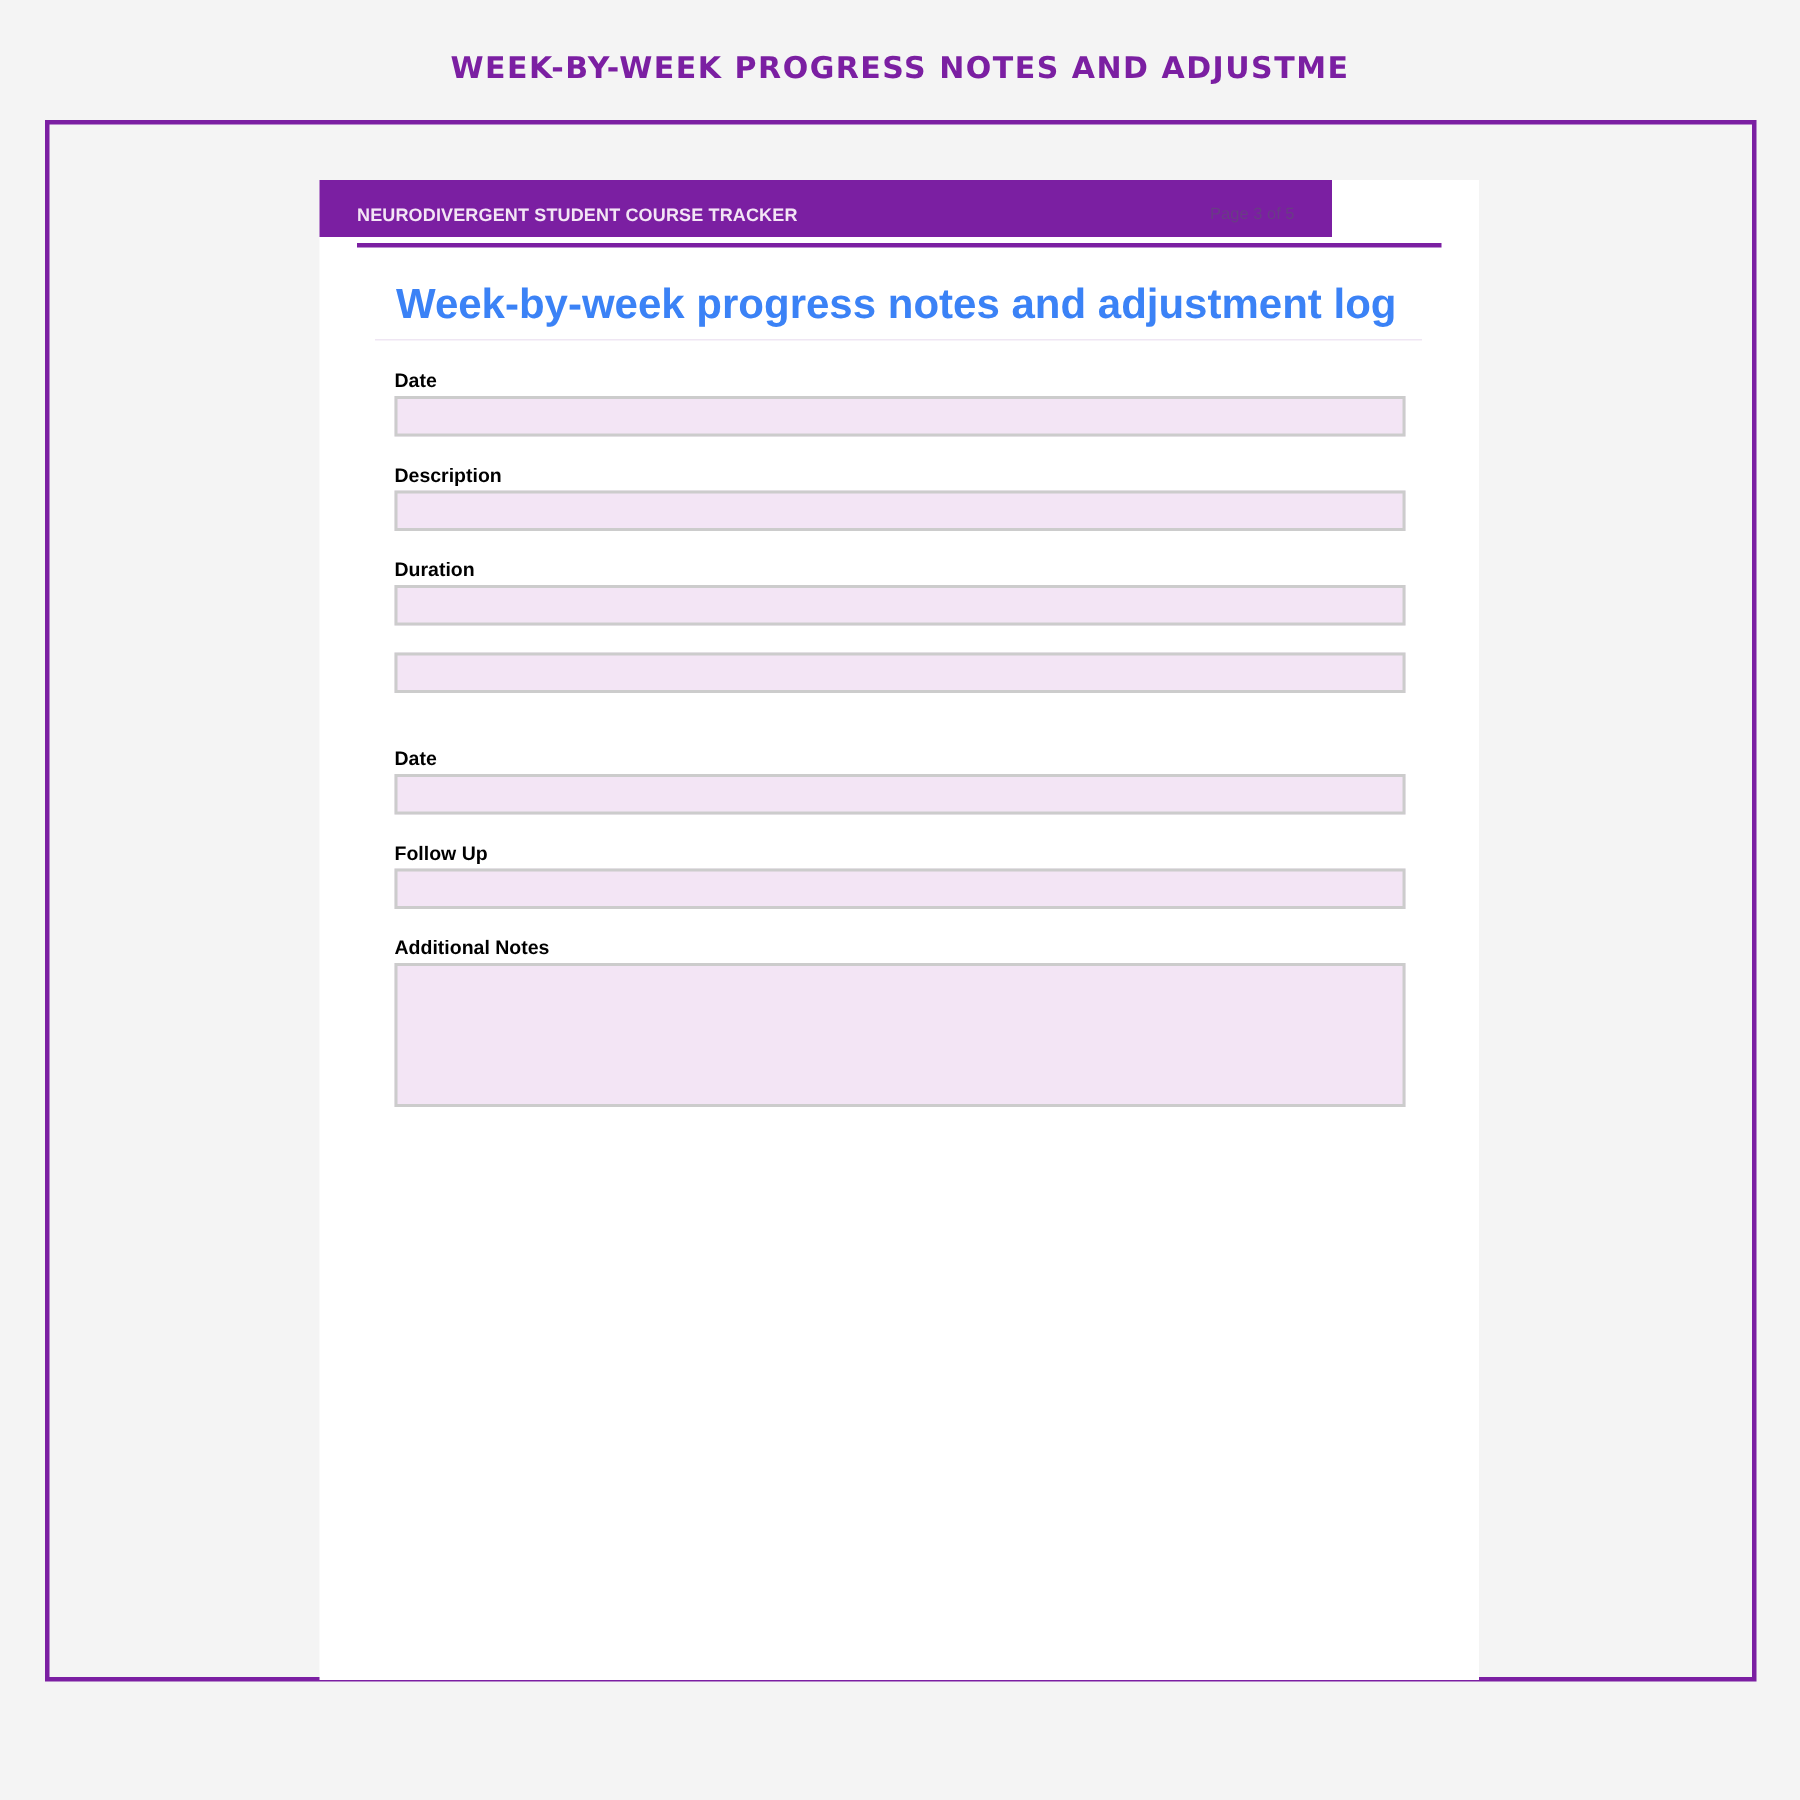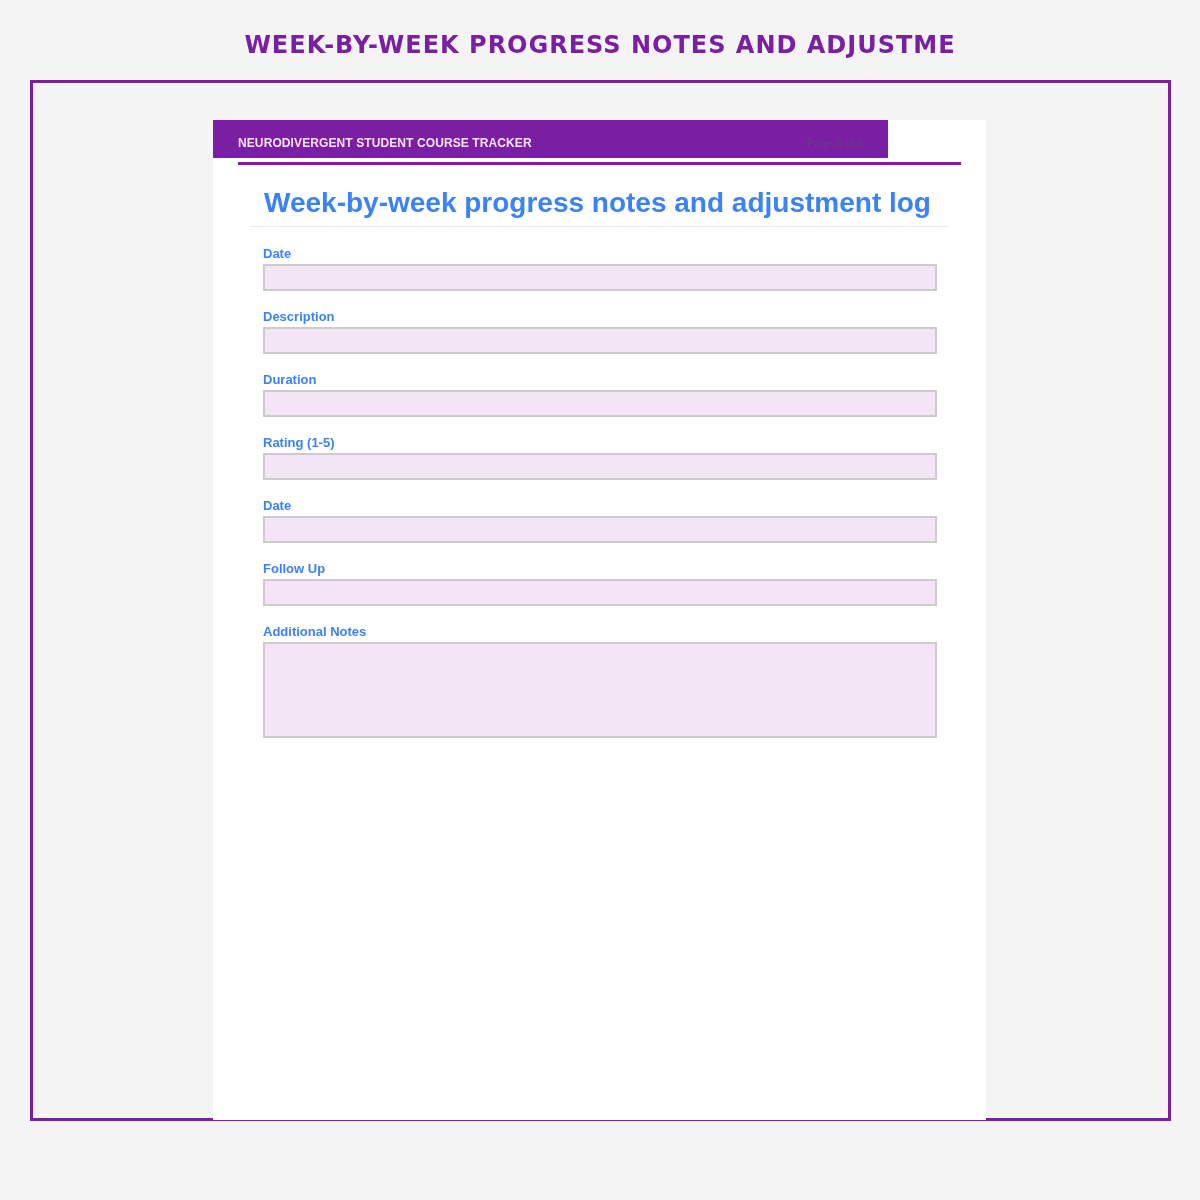--- a/index.html
+++ b/index.html
@@ -8,21 +8,21 @@
       background: #f4f4f4;
       overflow: hidden;
       font-family: "Liberation Sans", sans-serif;
     }
     .banner-title {
       position: absolute;
       left: 0; top: 24px; width: 1200px;
       text-align: center;
       font-family: "DejaVu Sans", sans-serif;
       font-weight: bold;
-      font-size: 24px;
+      font-size: 20px;
       letter-spacing: 1px;
       color: #7b1fa2;
       line-height: 42px;
     }
     .frame {
       position: absolute;
       left: 30px; top: 80px;
       width: 1141px; height: 1041px;
       border: 3px solid #7b1fa2;
     }
@@ -73,21 +73,21 @@
     }
     .field {
       position: absolute;
       left: 50px;
       width: 674px;
     }
     .field-label {
       display: block;
       font-size: 13px;
       font-weight: bold;
-      color: #3b82f6;
+      color: #000000;
       height: 18px;
       line-height: 16px;
     }
     .field-input {
       display: block;
       width: 674px;
       height: 27px;
       background: #f3e5f5;
       border: 2px solid #cccccc;
       margin-top: 0px;
@@ -122,21 +122,20 @@
     <label class="field-label">Description</label>
     <div class="field-input"></div>
   </div>
 
   <div class="field" style="top:252px;">
     <label class="field-label">Duration</label>
     <div class="field-input"></div>
   </div>
 
   <div class="field" style="top:315px;">
-    <label class="field-label">Rating (1-5)</label>
     <div class="field-input"></div>
   </div>
 
   <div class="field" style="top:378px;">
     <label class="field-label">Date</label>
     <div class="field-input"></div>
   </div>
 
   <div class="field" style="top:504px;">
     <label class="field-label">Additional Notes</label>

